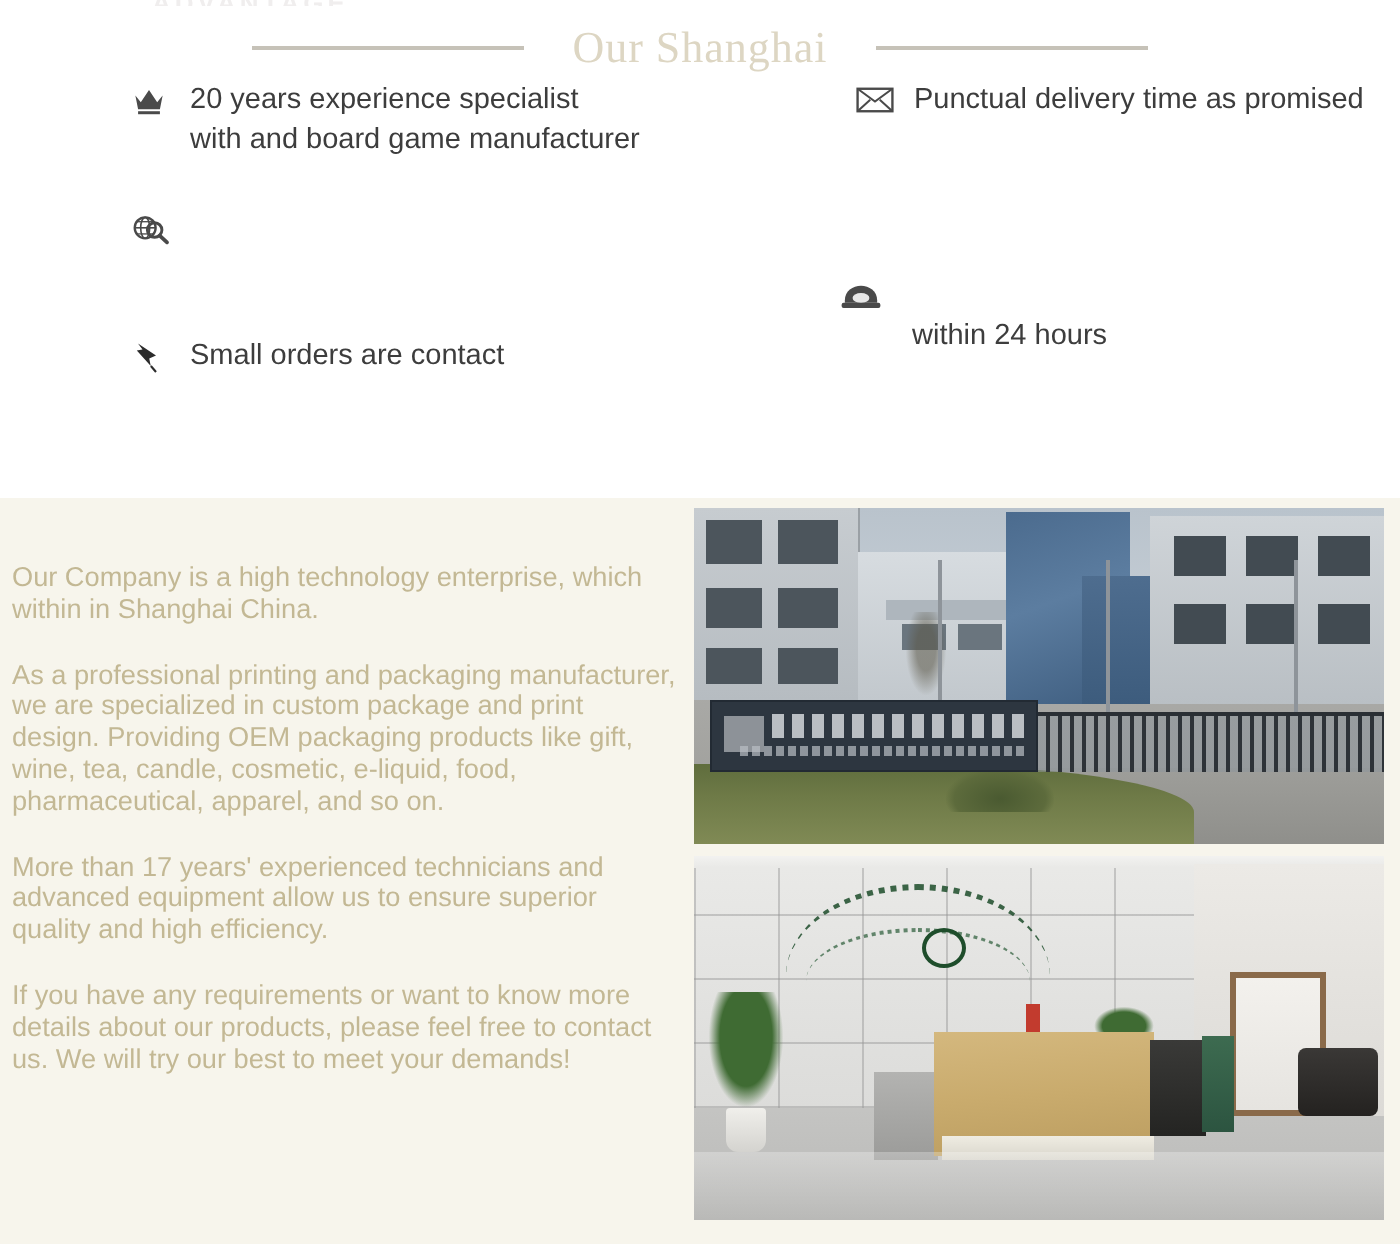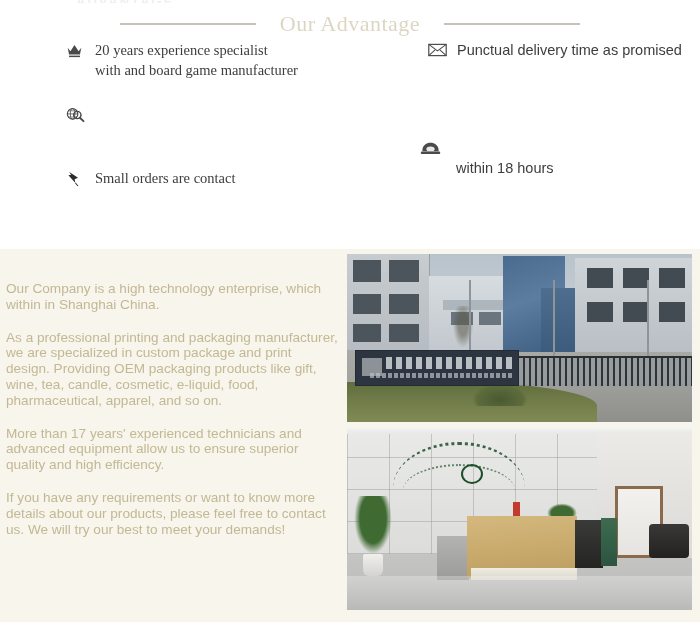--- a/index.html
+++ b/index.html
@@ -65,21 +65,21 @@
 
   #adv-grid {
     position: absolute;
     left: 0;
     top: 40px;
     width: 700px;
   }
   .adv-col {
     position: absolute;
   }
-  .adv-col.left  { left: 66px;  width: 330px; font-family: Liberation Serif, serif; }
+  .adv-col.left  { left: 66px;  width: 330px; }
   .adv-col.right { left: 420px; width: 275px; }
 
   .adv-item {
     position: relative;
     margin-bottom: 0;
   }
   .adv-line {
     display: flex;
     align-items: flex-start;
     font-size: 14.5px;
@@ -324,21 +324,21 @@
 </style>
 </head>
 <body>
 
 <div id="advantage-section">
 
   <div id="ghost-heading">ADVANTAGE</div>
 
   <div id="advantage-title-row">
     <div class="title-rule left"></div>
-    <div id="advantage-title">Our Advantage</div>
+    <div id="advantage-title">Our Shanghai</div>
     <div class="title-rule right"></div>
   </div>
 
   <div id="adv-grid">
 
     <div class="adv-col left">
 
       <div class="adv-item" style="margin-bottom:25px;">
         <div class="adv-line">
           <span class="adv-icon">
@@ -400,21 +400,21 @@
       <div class="adv-item">
         <div class="adv-line">
           <span class="adv-icon">
             <svg width="21" height="15" viewBox="0 0 26 18">
               <path d="M3 11 C3 5.2 8 2 13 2 C18 2 23 5.2 23 11 L23 12.5 L3 12.5 Z" fill="#4a4a4a"></path>
               <ellipse cx="13" cy="9.6" rx="5.2" ry="3.1" fill="#e8e8e8"></ellipse>
               <rect x="1" y="12.6" width="24" height="3.2" rx="1.2" fill="#4a4a4a"></rect>
             </svg>
           </span>
         </div>
-        <span class="adv-text2" style="padding-left:36px;">within 18 hours</span>
+        <span class="adv-text2" style="padding-left:36px;">within 24 hours</span>
       </div>
 
     </div>
   </div>
 </div>
 
 <div id="company-section">
 
   <div id="company-text">
     <p>Our Company is a high technology enterprise, which within in Shanghai China.</p>

